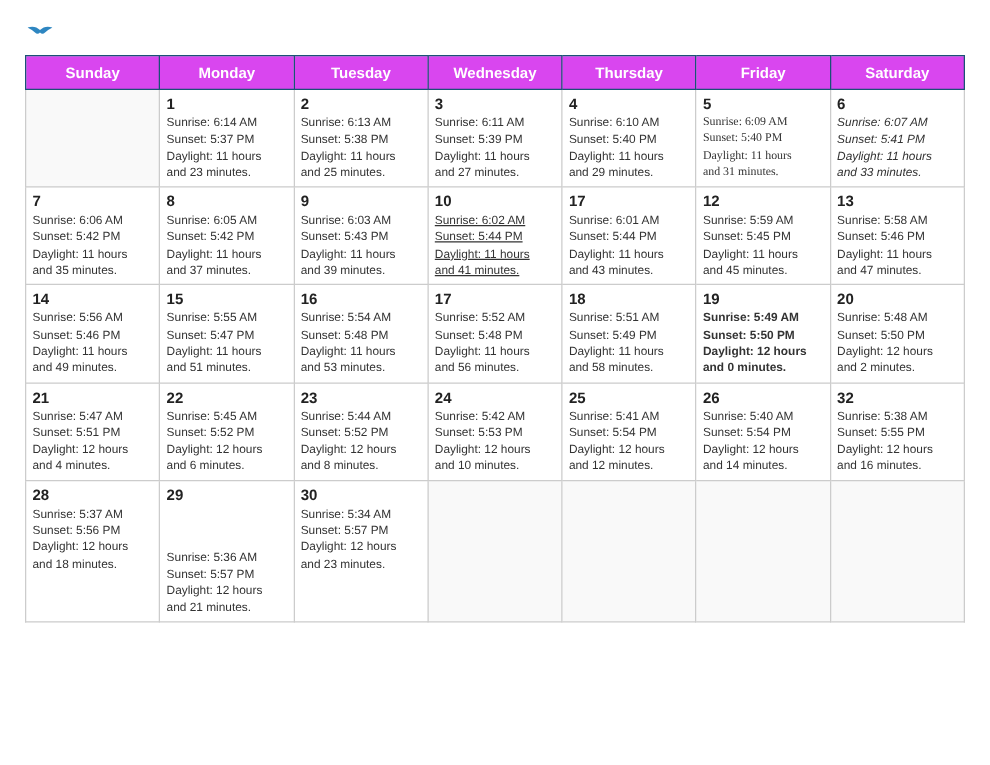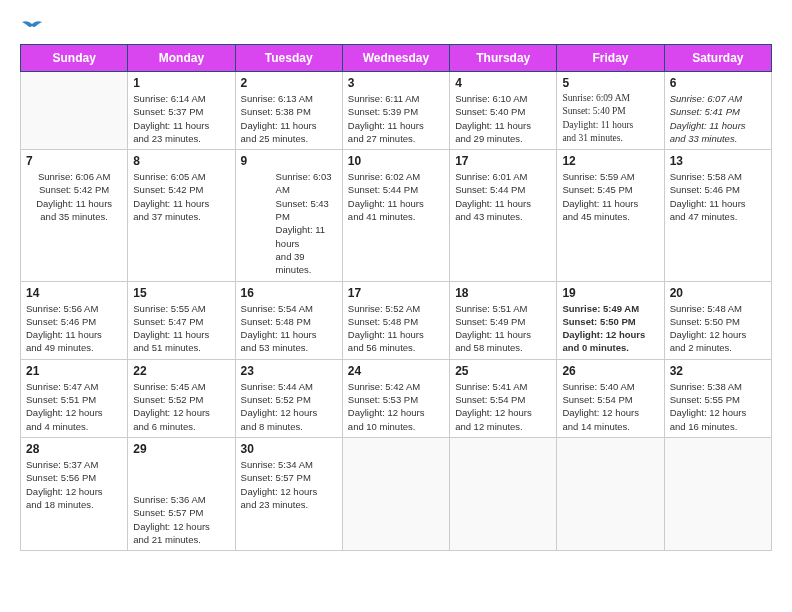--- a/index.html
+++ b/index.html
@@ -140,42 +140,42 @@
           <span class="day-num">6</span>
           <div class="day-info" style="white-space: pre-line; font-style: italic;">Sunrise: 6:07 AM
 Sunset: 5:41 PM
 Daylight: 11 hours
 and 33 minutes.</div>
         </td>
       </tr>
       <tr>
         <td>
           <span class="day-num">7</span>
-          <div class="day-info" style="white-space: pre-line; text-align: center;">Sunrise: 6:06 AM
+          <div class="day-info" style="white-space: pre-line;">Sunrise: 6:06 AM
 Sunset: 5:42 PM
 Daylight: 11 hours
 and 35 minutes.</div>
         </td>
         <td>
           <span class="day-num">8</span>
           <div class="day-info" style="white-space: pre-line;">Sunrise: 6:05 AM
 Sunset: 5:42 PM
 Daylight: 11 hours
 and 37 minutes.</div>
         </td>
         <td>
           <span class="day-num">9</span>
-          <div class="day-info" style="white-space: pre-line; margin-left: 35px;">Sunrise: 6:03 AM
+          <div class="day-info" style="white-space: pre-line;">Sunrise: 6:03 AM
 Sunset: 5:43 PM
 Daylight: 11 hours
 and 39 minutes.</div>
         </td>
         <td>
           <span class="day-num">10</span>
-          <div class="day-info" style="white-space: pre-line;">Sunrise: 6:02 AM
+          <div class="day-info" style="white-space: pre-line; text-decoration: underline;">Sunrise: 6:02 AM
 Sunset: 5:44 PM
 Daylight: 11 hours
 and 41 minutes.</div>
         </td>
         <td>
           <span class="day-num">17</span>
           <div class="day-info" style="white-space: pre-line;">Sunrise: 6:01 AM
 Sunset: 5:44 PM
 Daylight: 11 hours
 and 43 minutes.</div>

